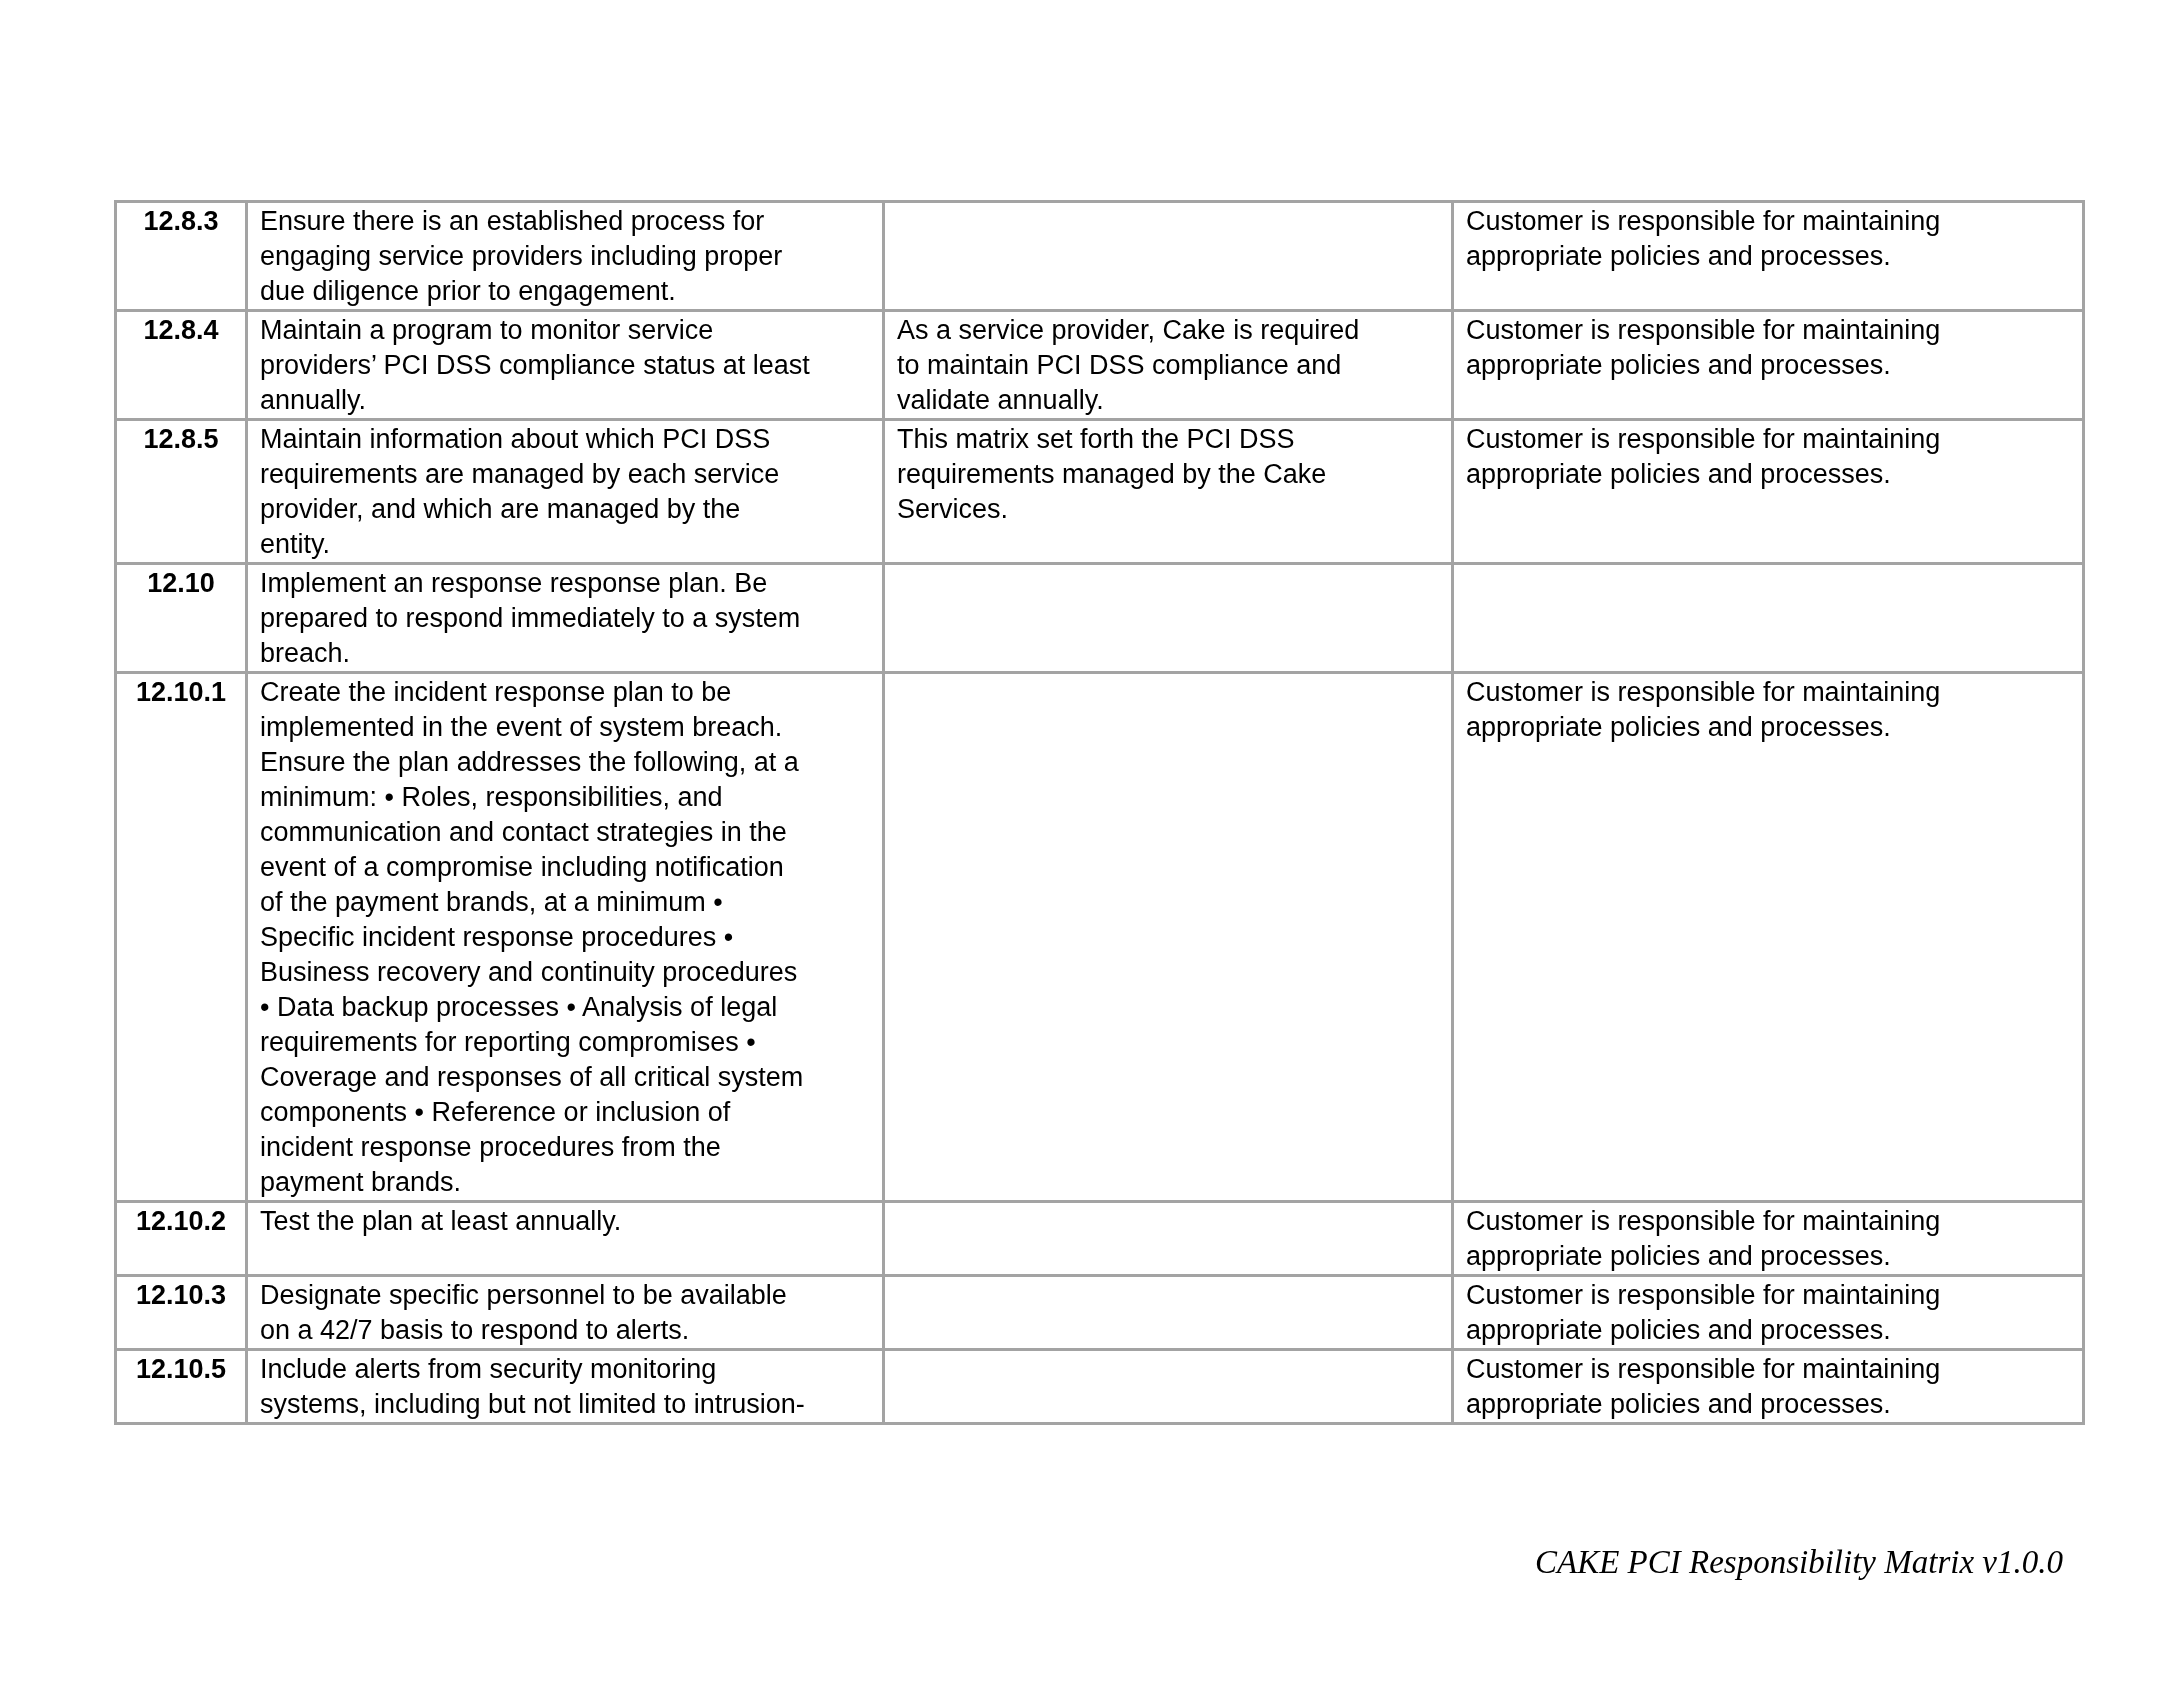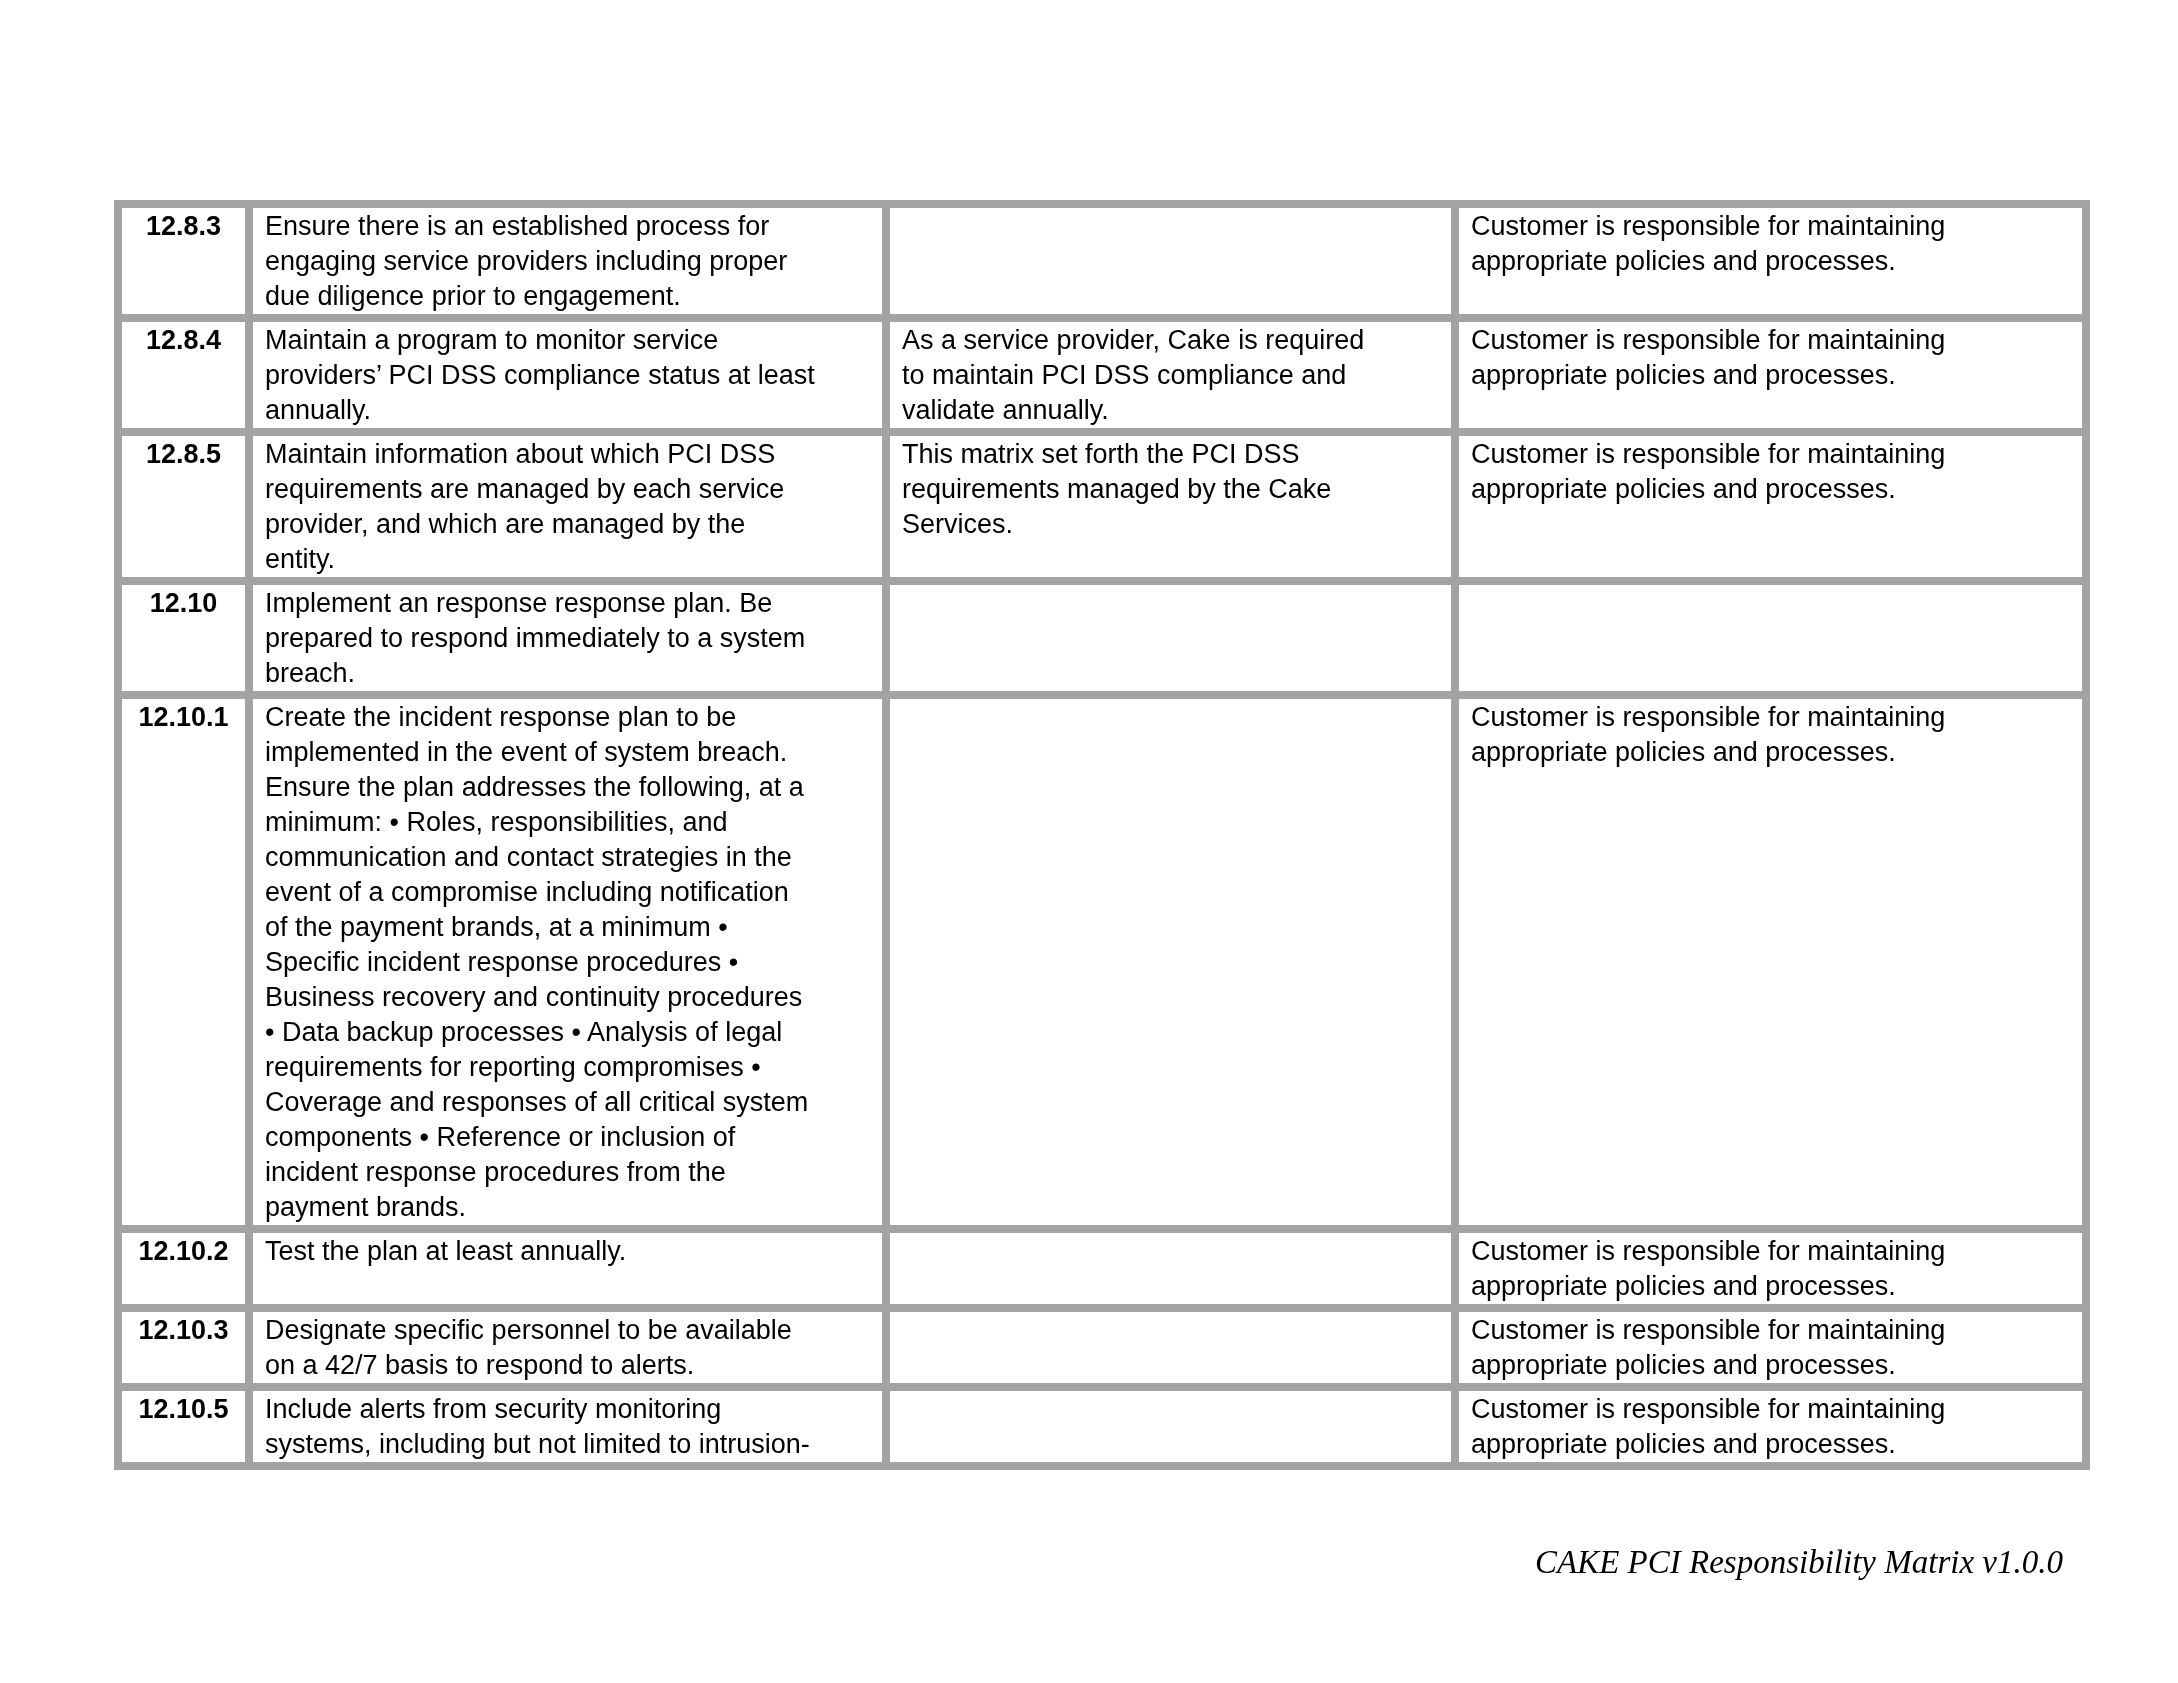--- a/index.html
+++ b/index.html
@@ -22,21 +22,21 @@
   }
   table.matrix {
     position: absolute;
     left: 114px;
     top: 200px;
     width: 1967px;
     border-collapse: collapse;
     table-layout: fixed;
   }
   table.matrix td {
-    border: 8px solid #a3a3a3;
+    border: 3px solid #a3a3a3;
     vertical-align: top;
     font-size: 27px;
     line-height: 35px;
     padding: 1px 8px 0 12px;
     white-space: pre-line;
     overflow: hidden;
   }
   table.matrix td.num {
     font-weight: bold;
     text-align: center;

